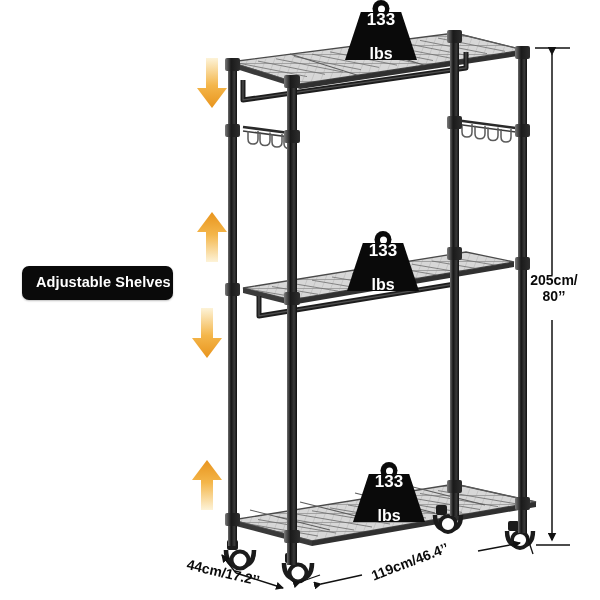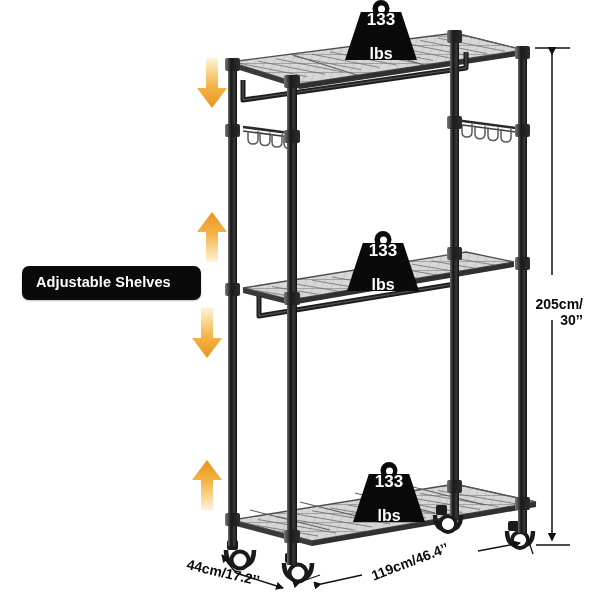--- a/index.html
+++ b/index.html
@@ -13,21 +13,21 @@
   #stage{position:absolute;left:0;top:0;width:600px;height:600px;}
   #stage svg{position:absolute;left:0;top:0;}
 
   
   .pill{
     position:absolute;
     left:22px;top:266px;
     background:#0a0a0a;
     color:#ffffff;
     border-radius:7px;
-    padding:9px 30px 10px 14px;
+    padding:9px 2px 10px 14px;
     font-size:14.5px;
     font-weight:bold;
     letter-spacing:.1px;
     line-height:1;
     white-space:nowrap;
     box-shadow:0 1px 2px rgba(0,0,0,.25);
   }
 
   
   .badge{position:absolute;width:72px;height:72px;}
@@ -332,22 +332,22 @@
   </div>
 
   <div class="badge" style="left:353px;top:462px;">
     <div class="ring"></div>
     <div class="body">
       <span class="n">133</span>
       <span class="u">lbs</span>
     </div>
   </div>
 
-  <div class="dimlabel vert" style="left:525px;top:296px;width:58px;text-align:right;">
+  <div class="dimlabel vert" style="left:525px;top:272px;width:58px;">
     <div>205cm/</div>
-    <div>30’’</div>
+    <div>80’’</div>
   </div>
 
   <div class="dimlabel rot-a" style="left:372px;top:568px;">119cm/46.4’’</div>
 
   <div class="dimlabel rot-b" style="left:187px;top:556px;">44cm/17.2’’</div>
 
 </div>
 
 </body></html>

